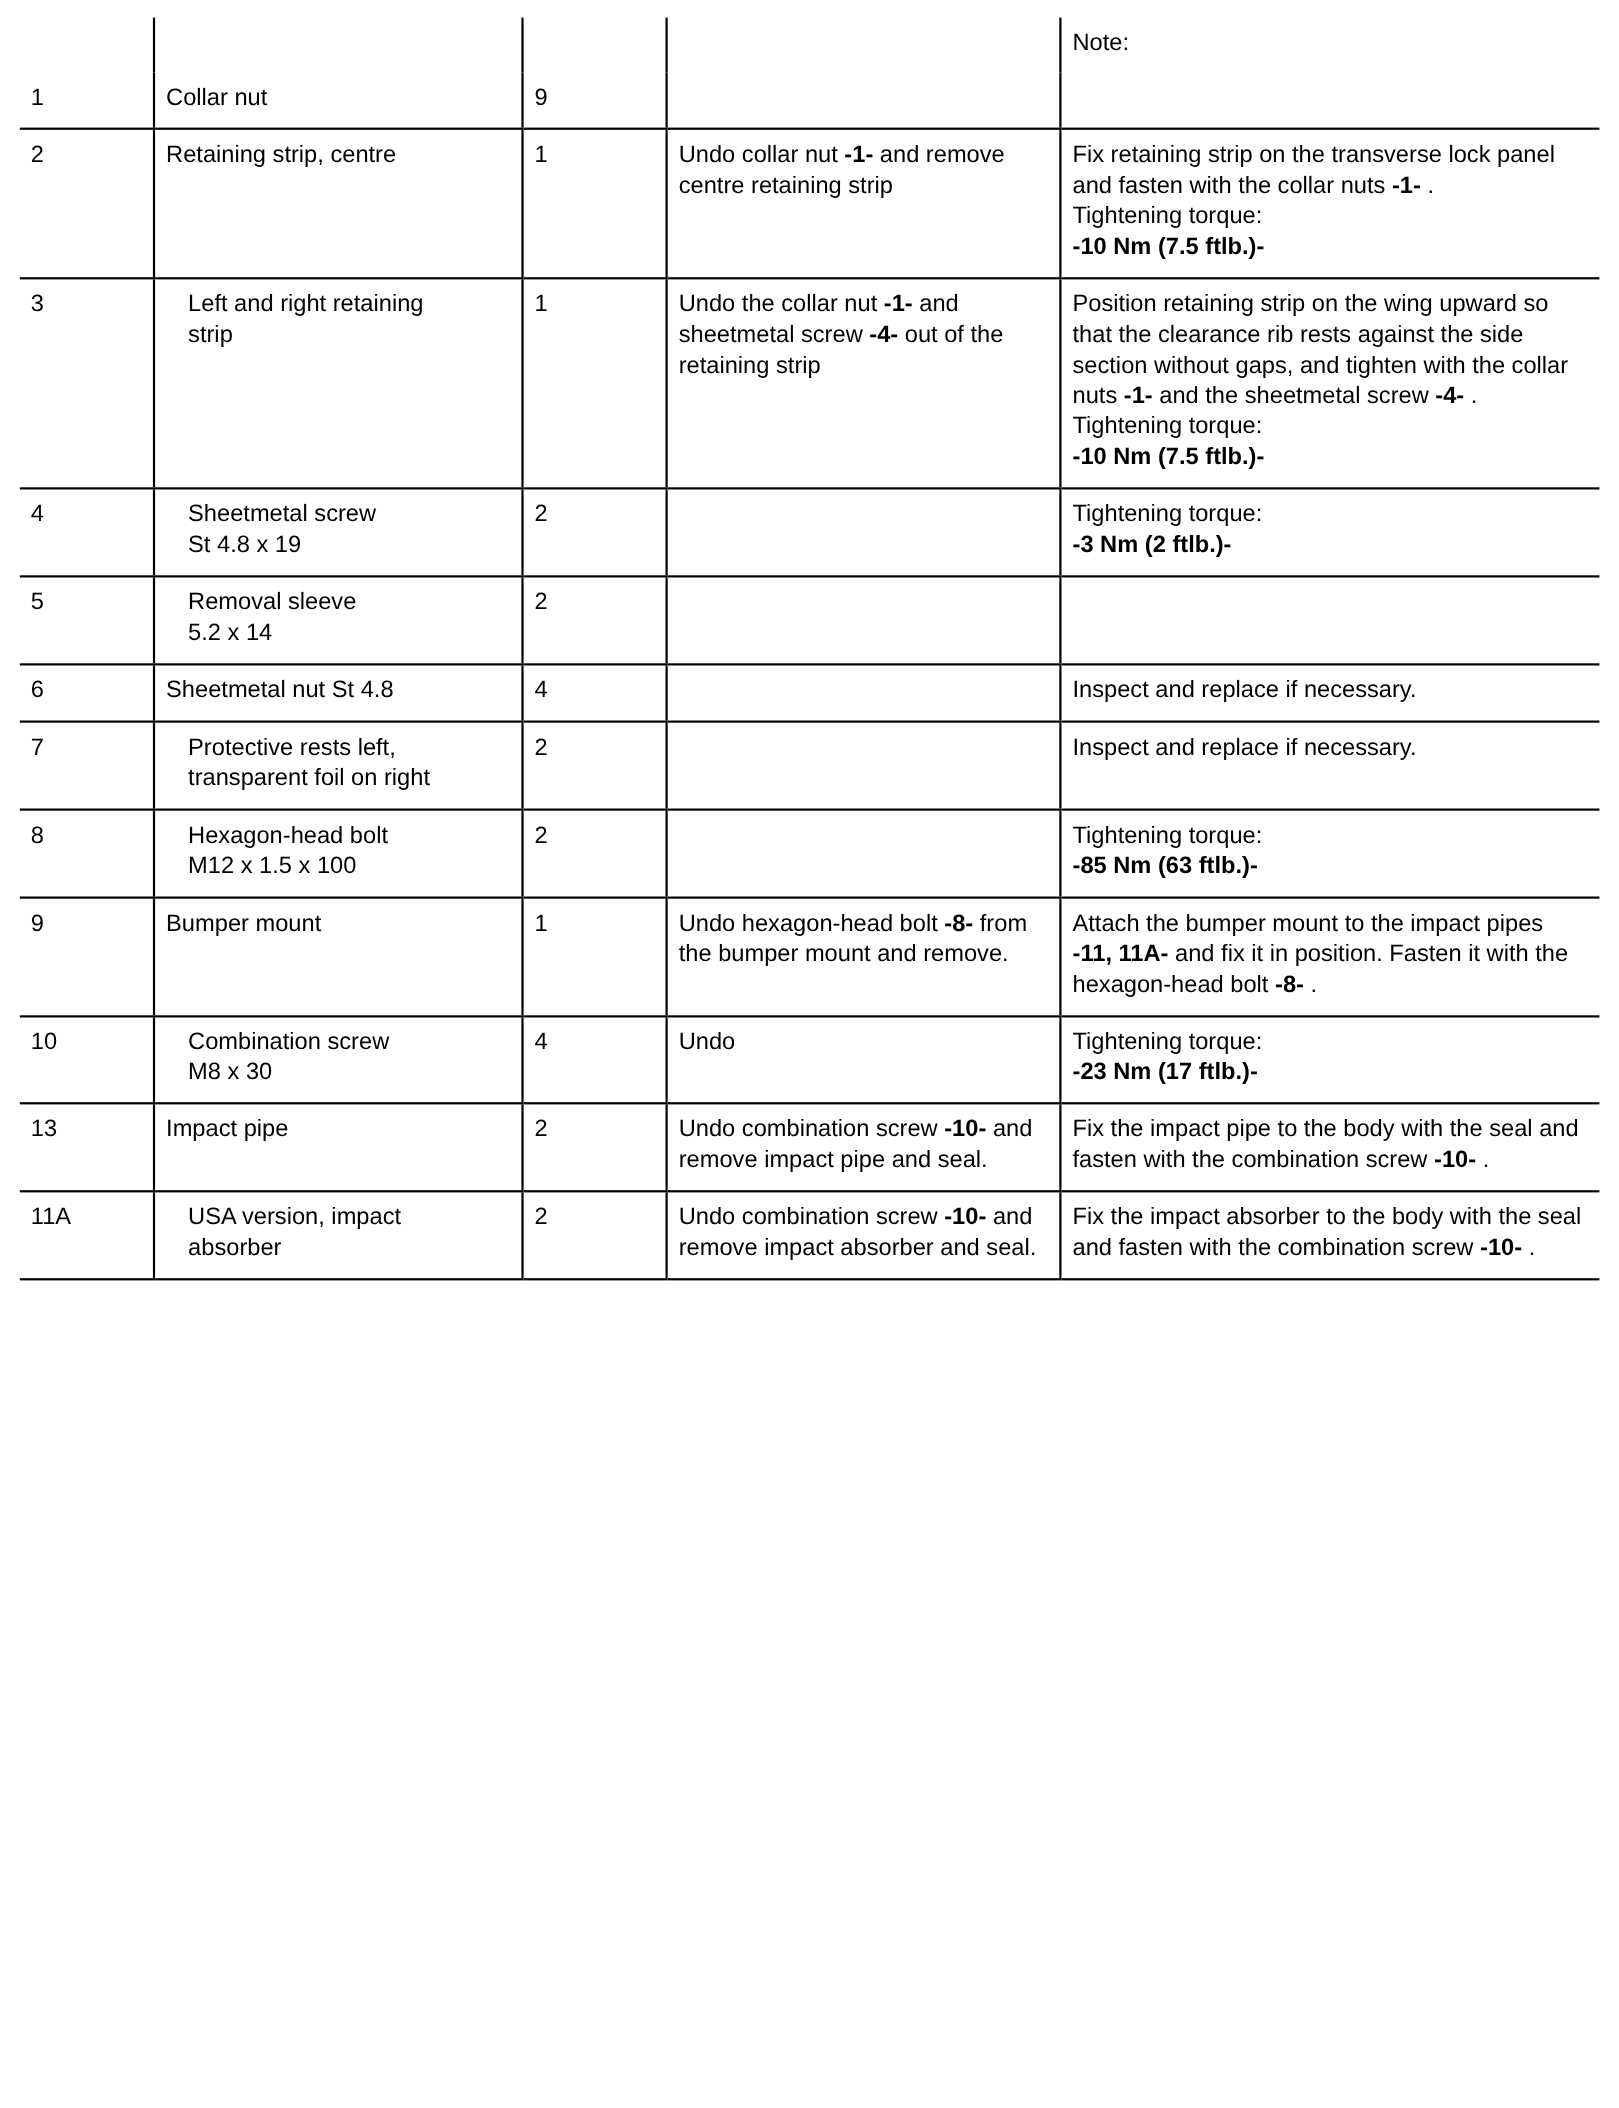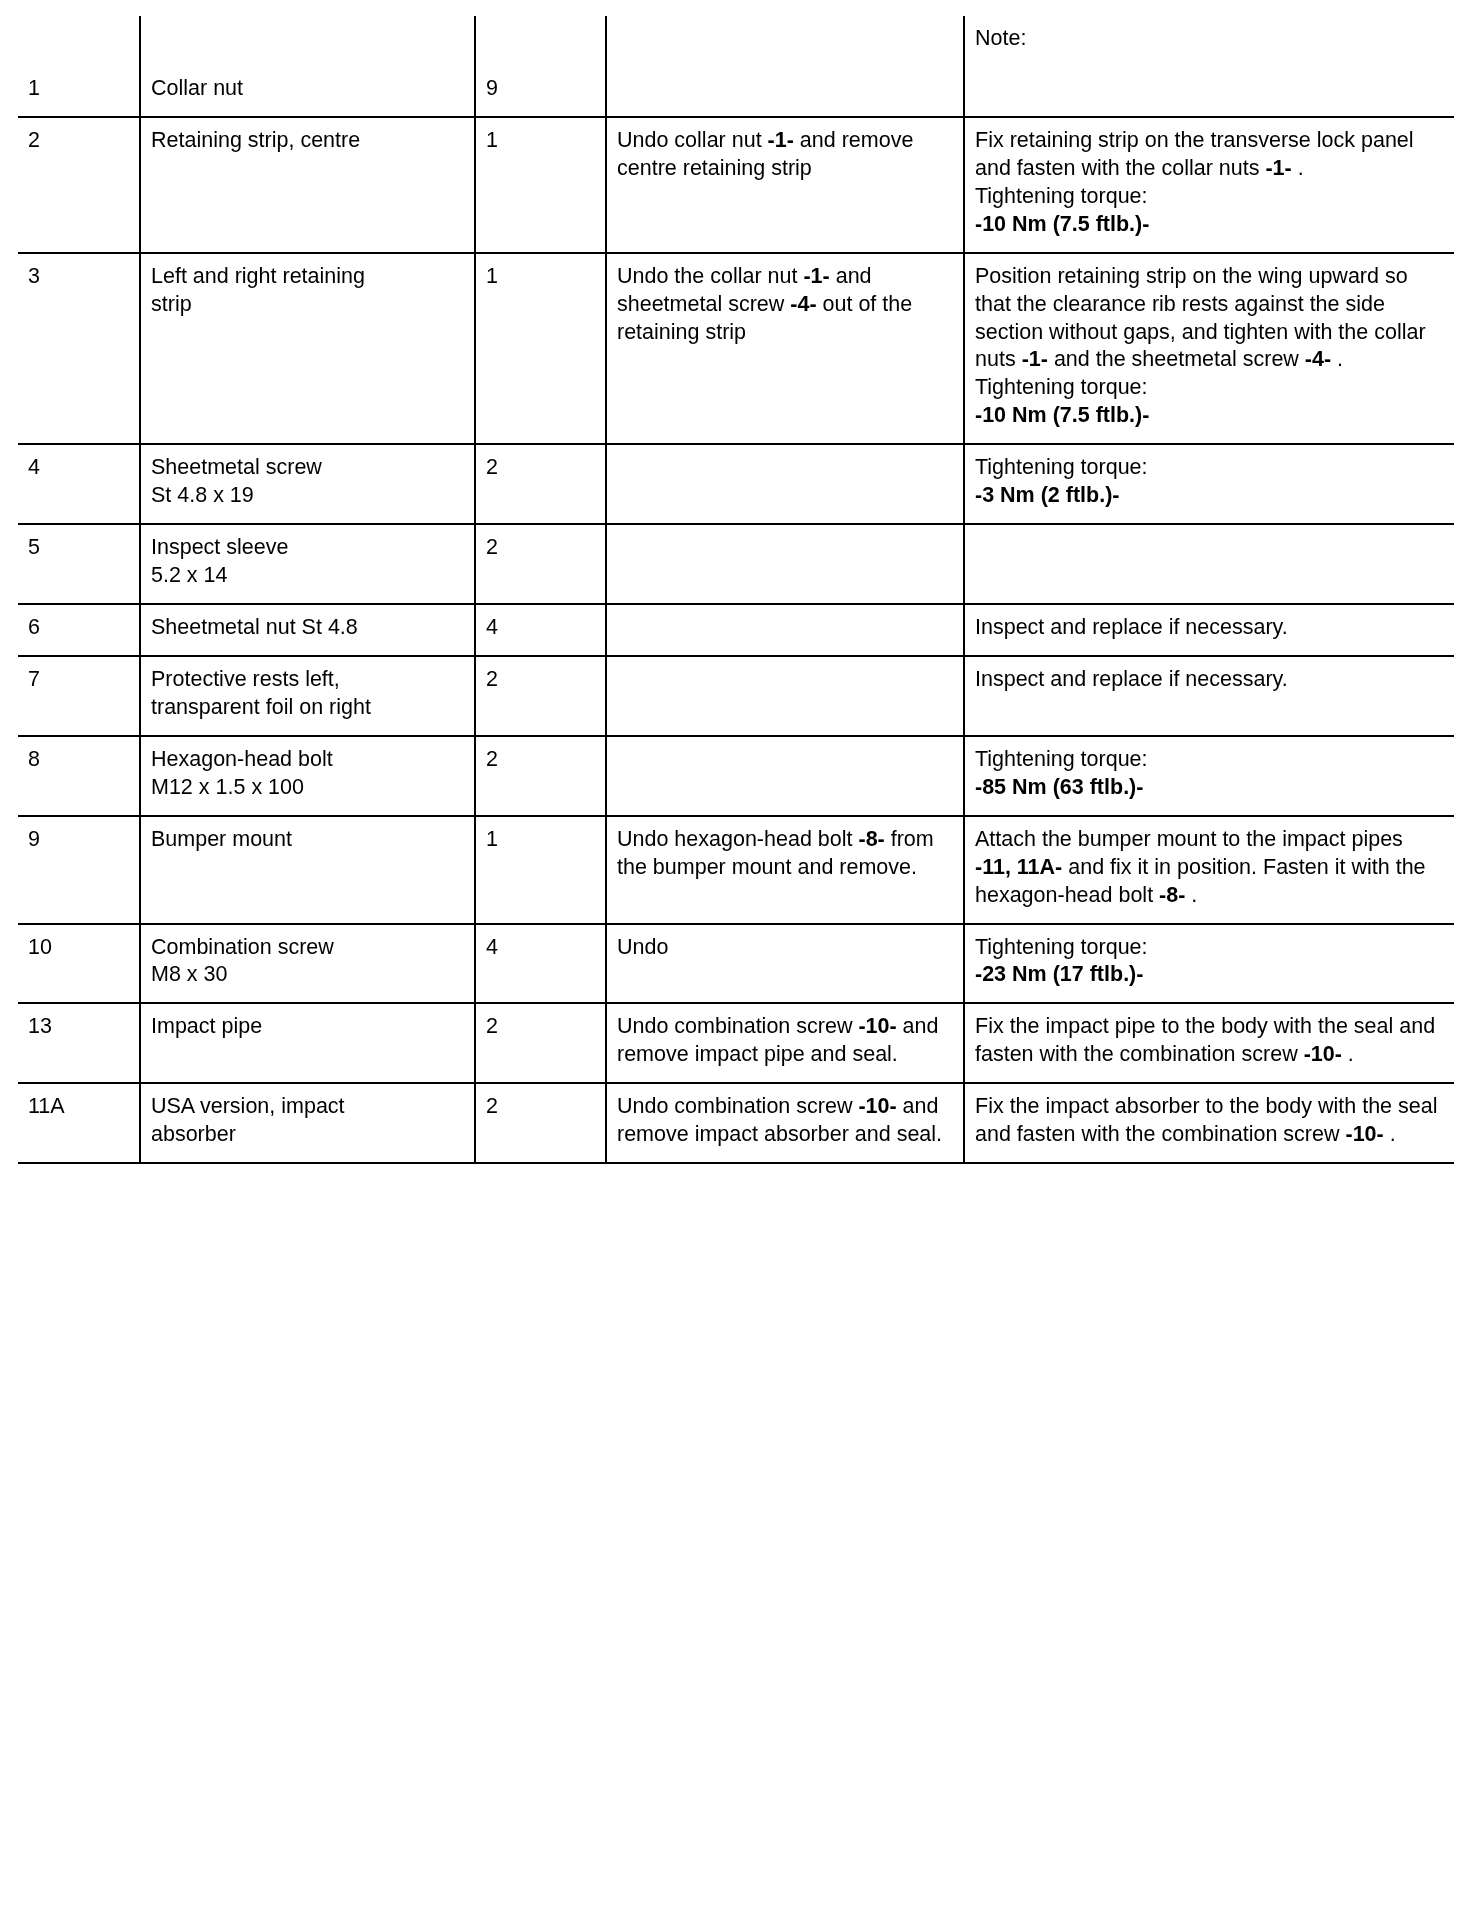--- a/index.html
+++ b/index.html
@@ -63,21 +63,21 @@
   }
   .head-label {
     font-weight: bold;
     font-size: 21.5px;
     padding-top: 13px;
     padding-bottom: 15px;
   }
   .head-center { text-align: center; }
   .no-cell { padding-left: 8px; }
   .qty-cell { padding-left: 12px; }
-  .cellline2 { display: block; }
+  .cellline2 { display: block; margin-left: 20px; }
   b { font-weight: bold; }
 </style>
 </head>
 <body>
 
 <div class="page">
   <table class="parts">
     <colgroup>
       <col class="c-no">
       <col class="c-desig">
@@ -134,21 +134,21 @@
           <span class="cellline2">St 4.8 x 19</span>
         </td>
         <td class="vline qty-cell">2</td>
         <td class="vline"></td>
         <td class="vline"><span>Tightening torque:</span><br><b>-3 Nm (2 ftlb.)-</b></td>
       </tr>
 
       <tr class="rowline">
         <td class="no-cell">5</td>
         <td class="vline">
-          <span class="cellline2">Inspect sleeve</span>
+          <span class="cellline2">Removal sleeve</span>
           <span class="cellline2">5.2 x 14</span>
         </td>
         <td class="vline qty-cell">2</td>
         <td class="vline"></td>
         <td class="vline"></td>
       </tr>
 
       <tr class="rowline">
         <td class="no-cell">6</td>
         <td class="vline">

